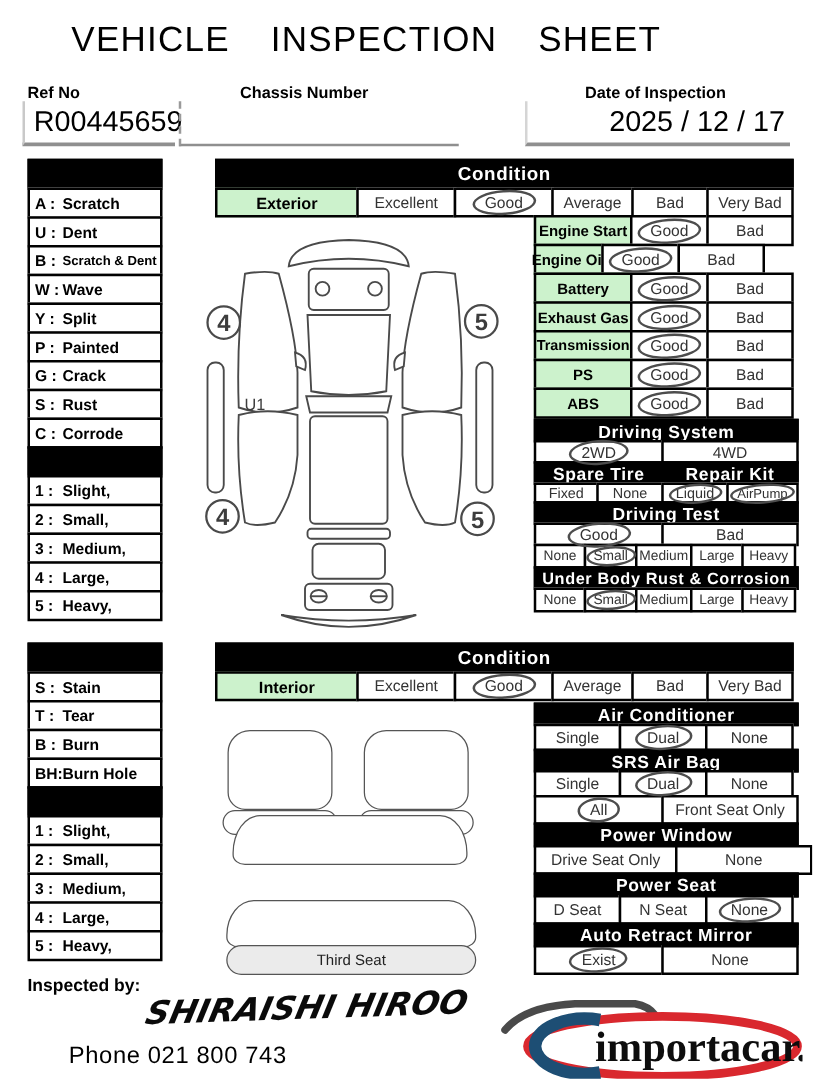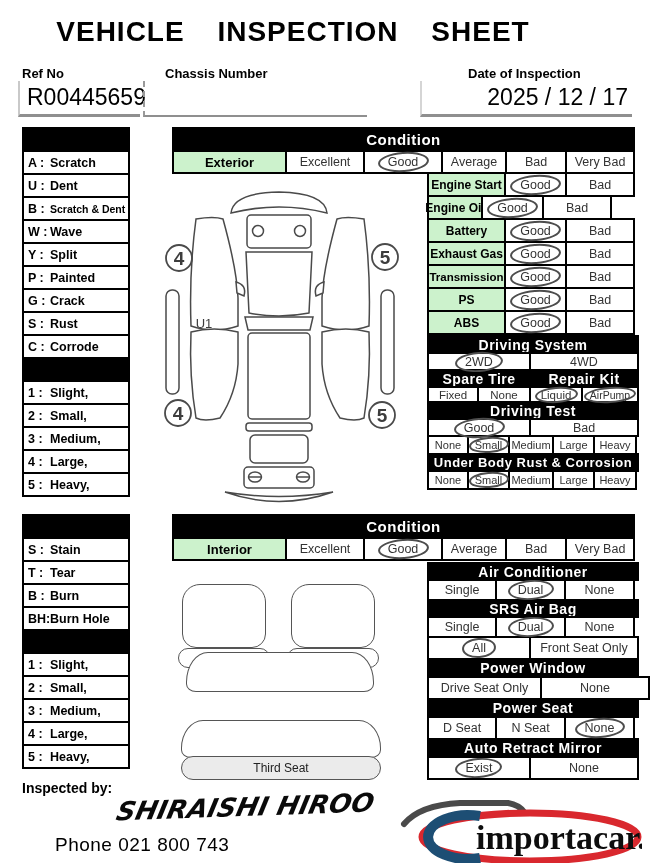--- a/index.html
+++ b/index.html
@@ -1,20 +1,20 @@
 <!DOCTYPE html>
 <html><head>
 <meta charset="utf-8">
 <style>
   *{box-sizing:border-box;margin:0;padding:0}
   html,body{background:#fff}
   body{font-family:"Liberation Sans",sans-serif;color:#000}
   #page{position:relative;width:650px;height:865px;background:#fff;overflow:hidden}
   .abs{position:absolute}
-  .title{width:586px;text-align:center;font-weight:bold;font-size:28px;letter-spacing:1px;word-spacing:24px}
+  .title{width:586px;text-align:center;font-weight:normal;font-size:28px;letter-spacing:1px;word-spacing:24px}
   .flabel{font-weight:bold;font-size:13px}
   .fval{font-size:23px;line-height:33px;white-space:nowrap}
   .refbox{border-left:2px solid #c9c9c9;border-bottom:3px solid #8f8f8f;padding-left:7px}
   .chbox{border-left:2px dashed #9a9a9a;border-bottom:2px solid #8f8f8f}
   .dtbox{border-left:2px solid #d5d5d5;border-bottom:3px solid #8f8f8f;text-align:right;padding-right:4px}
   .grid{display:flex;flex-direction:column}
   .row{display:flex}
   .row+.row{margin-top:-2px}
   .cell{border:2px solid #000;background:#fff;display:flex;align-items:center;justify-content:center;flex-shrink:0;font-size:12.5px;color:#333;white-space:nowrap}
   .cell+.cell{margin-left:-2px}
@@ -38,21 +38,21 @@
 </head>
 <body>
 
 <div id="page">
 
   <div class="abs title" style="top:16px;left:0">VEHICLE INSPECTION SHEET</div>
 
   <div class="abs flabel" style="top:66px;left:22px">Ref No</div>
   <div class="abs fval refbox" style="top:81px;left:18px;width:122px;height:36px">R00445659</div>
 
-  <div class="abs flabel" style="top:66px;left:165px">Chassis Number</div>
+  <div class="abs flabel" style="top:66px;left:192px">Chassis Number</div>
   <div class="abs fval chbox" style="top:81px;left:143px;width:224px;height:36px"></div>
 
   <div class="abs flabel" style="top:66px;left:468px">Date of Inspection</div>
   <div class="abs fval dtbox" style="top:81px;left:420px;width:212px;height:36px">2025 / 12 / 17</div>
 
   <div class="abs grid lt" style="top:127px;left:22px;width:108px">
     <div class="row">
         <div class="cell bar" style="width:108px;height:25px">Marking</div>
       </div>
     <div class="row">

